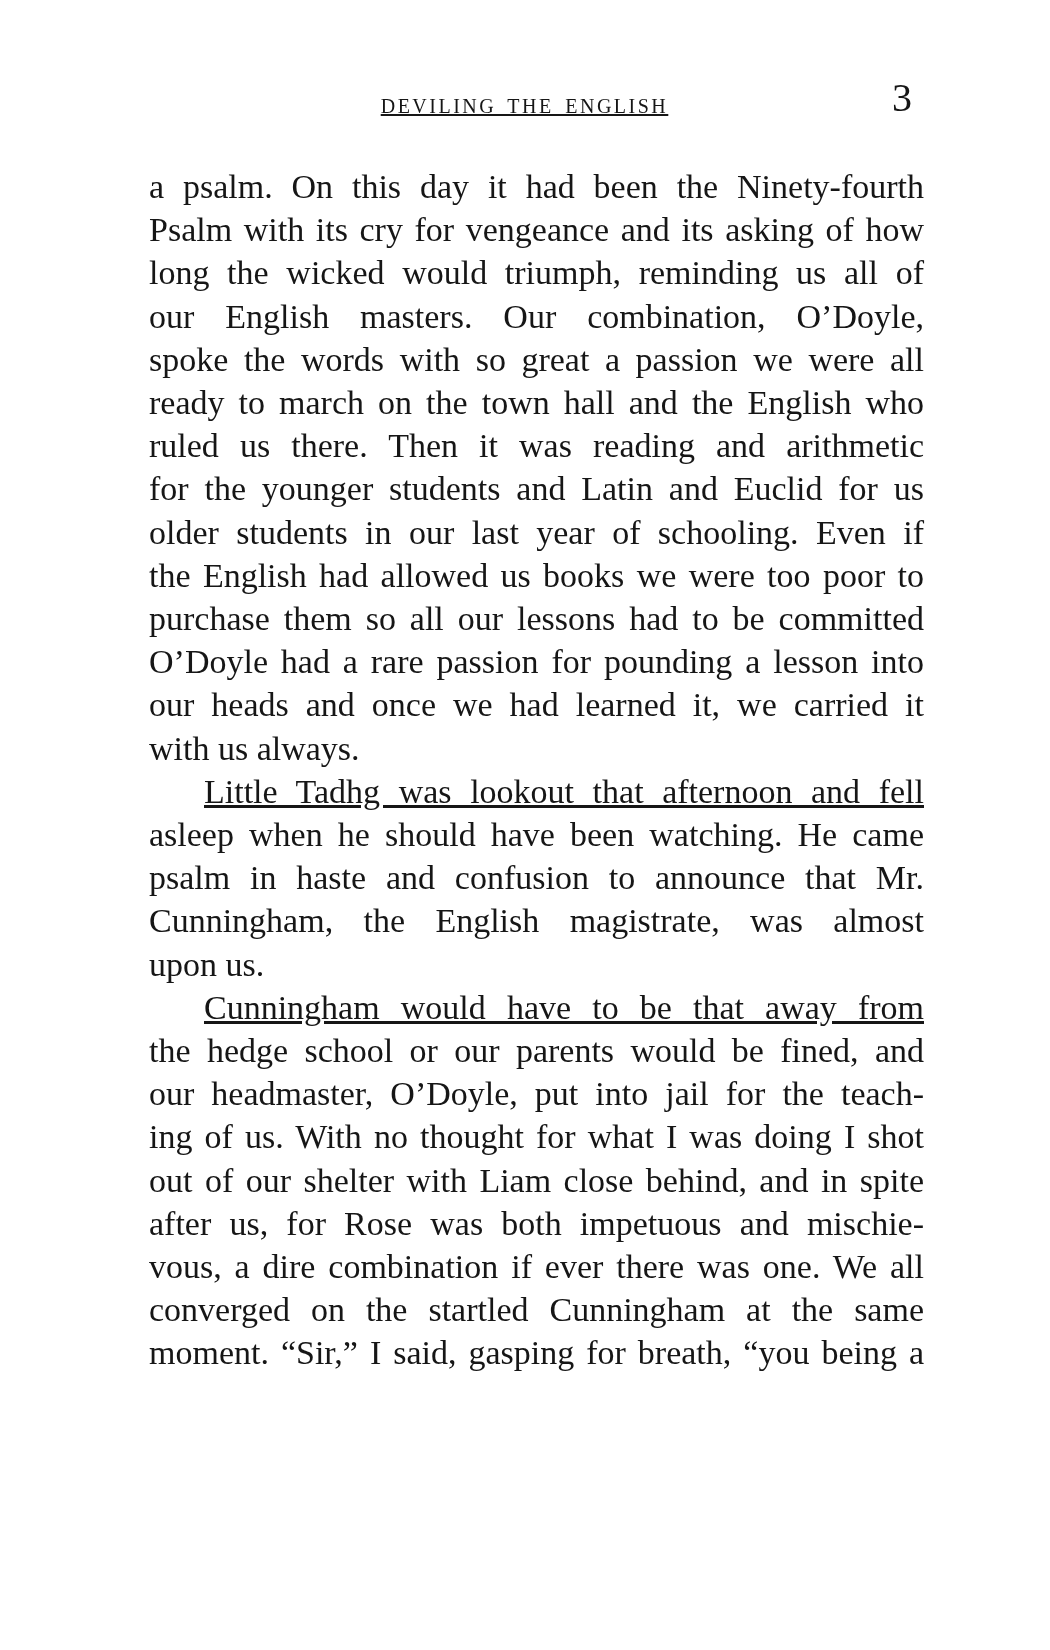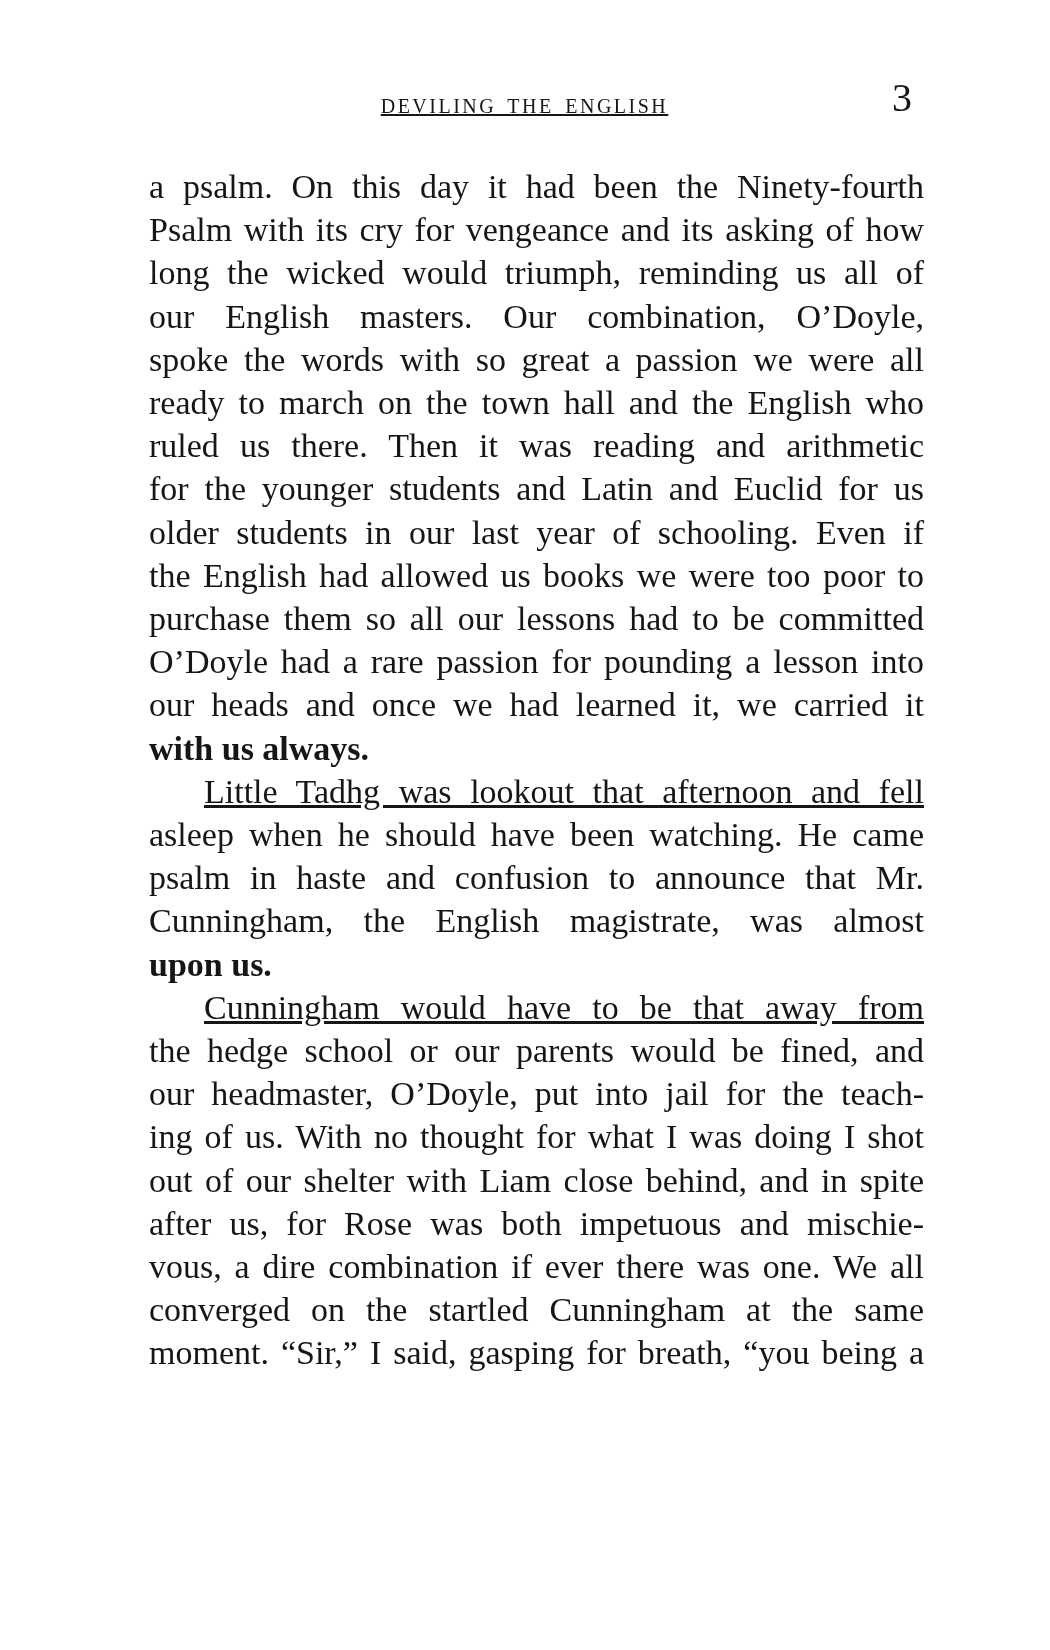--- a/index.html
+++ b/index.html
@@ -53,21 +53,20 @@
     line-height: 43.2px;
   }
   .line {
     text-align: justify;
     text-align-last: justify;
     white-space: normal;
   }
   .line.e {
     text-align: right;
     text-align-last: left;
-    font-weight: bold;
   }
   .line.ind {
     text-indent: 55px;
     text-decoration: underline;
   }
 </style>
 </head>
 <body>
 
 <div class="page">

